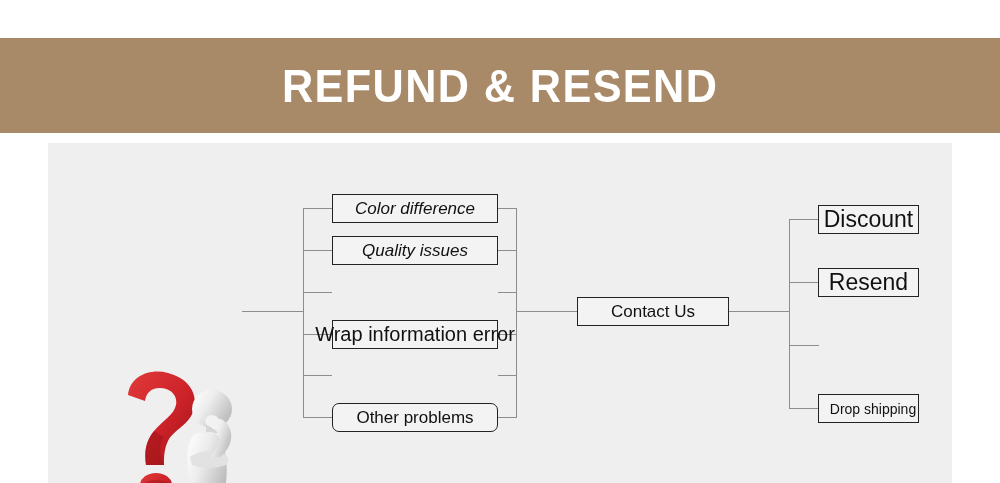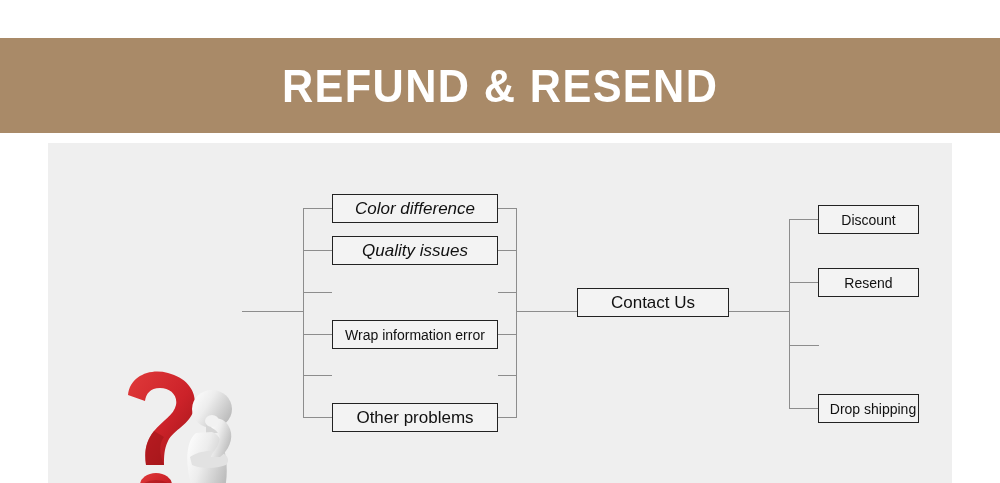--- a/index.html
+++ b/index.html
@@ -94,34 +94,34 @@
     color: #111111;
     white-space: nowrap;
   }
   .node.left-node {
     left: 332px;
     width: 166px;
     height: 29px;
     font-size: 17px;
   }
   .node.left-node.small {
-    font-size: 14px;
+    font-size: 20px;
   }
   .node.right-node {
     left: 818px;
     width: 101px;
     height: 29px;
-    font-size: 14px;
+    font-size: 23px;
   }
   .node.right-node.small {
     font-size: 14px;
   }
   .node.center-node {
     left: 577px;
-    top: 288px;
+    top: 297px;
     width: 152px;
     height: 29px;
     font-size: 17px;
   }
 </style>
 </head>
 <body>
 
 <div id="page">
 
@@ -214,21 +214,21 @@
 
   <div class="node left-node" style="top:194px;font-style:italic;">
     <span>Color difference</span>
   </div>
   <div class="node left-node" style="top:236px;font-style:italic;">
     <span>Quality issues</span>
   </div>
   <div class="node left-node small" style="top:320px;">
     <span>Wrap information error</span>
   </div>
-  <div class="node left-node" style="top:403px;">
+  <div class="node left-node" style="top:403px;border-radius:7px;">
     <span>Other problems</span>
   </div>
 
   <div class="node center-node">
     <span>Contact Us</span>
   </div>
 
   <div class="node right-node" style="top:205px;">
     <span>Discount</span>
   </div>

